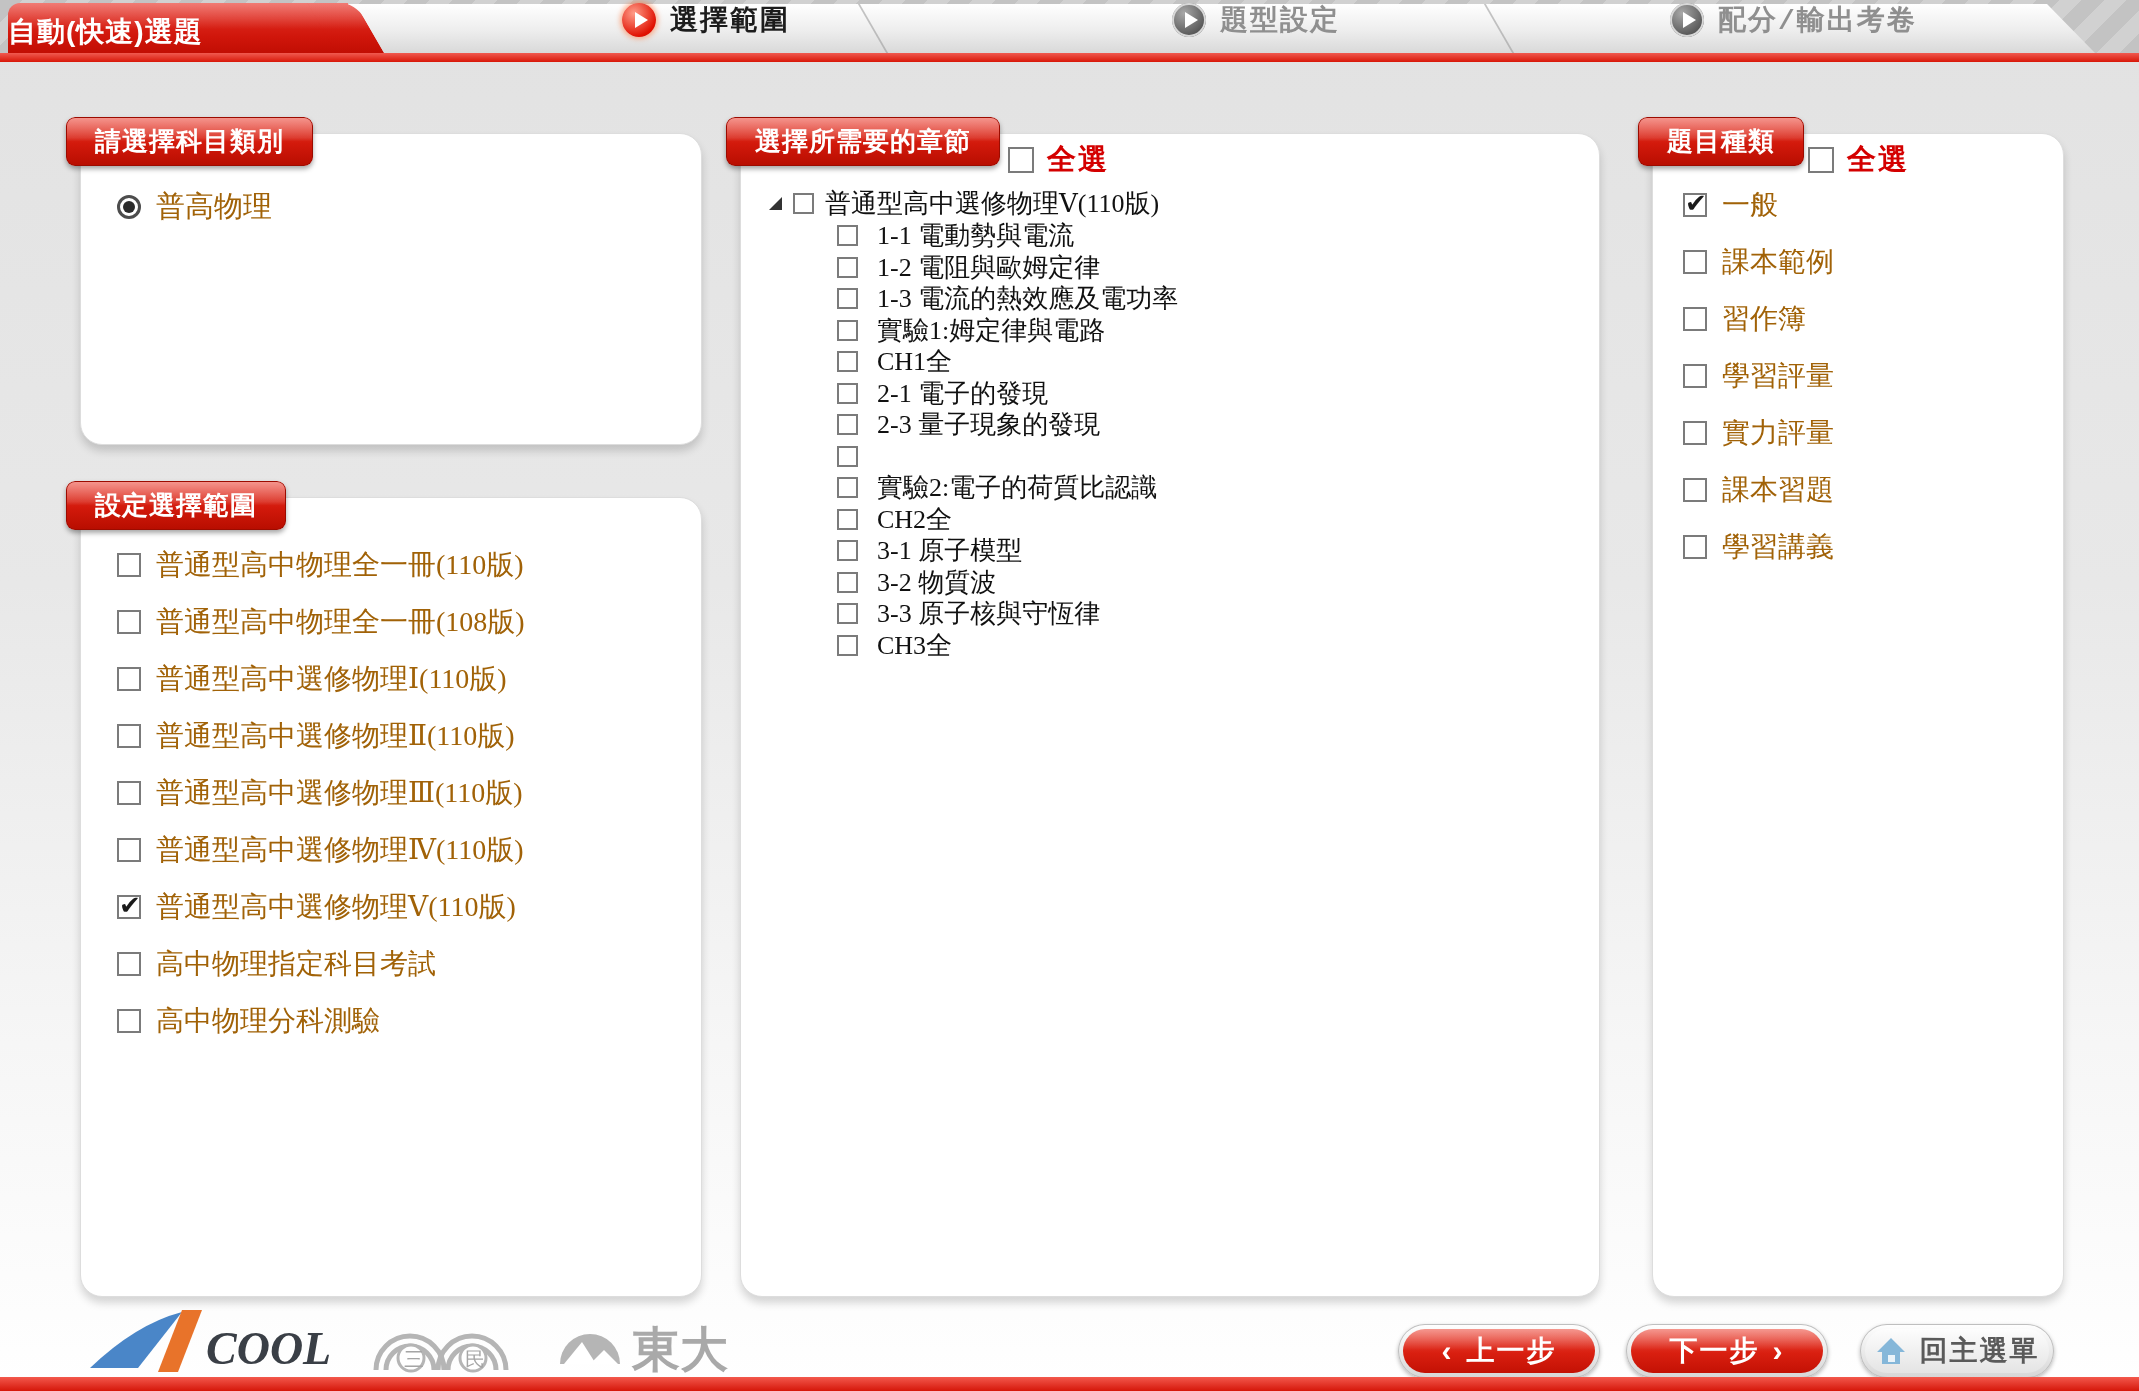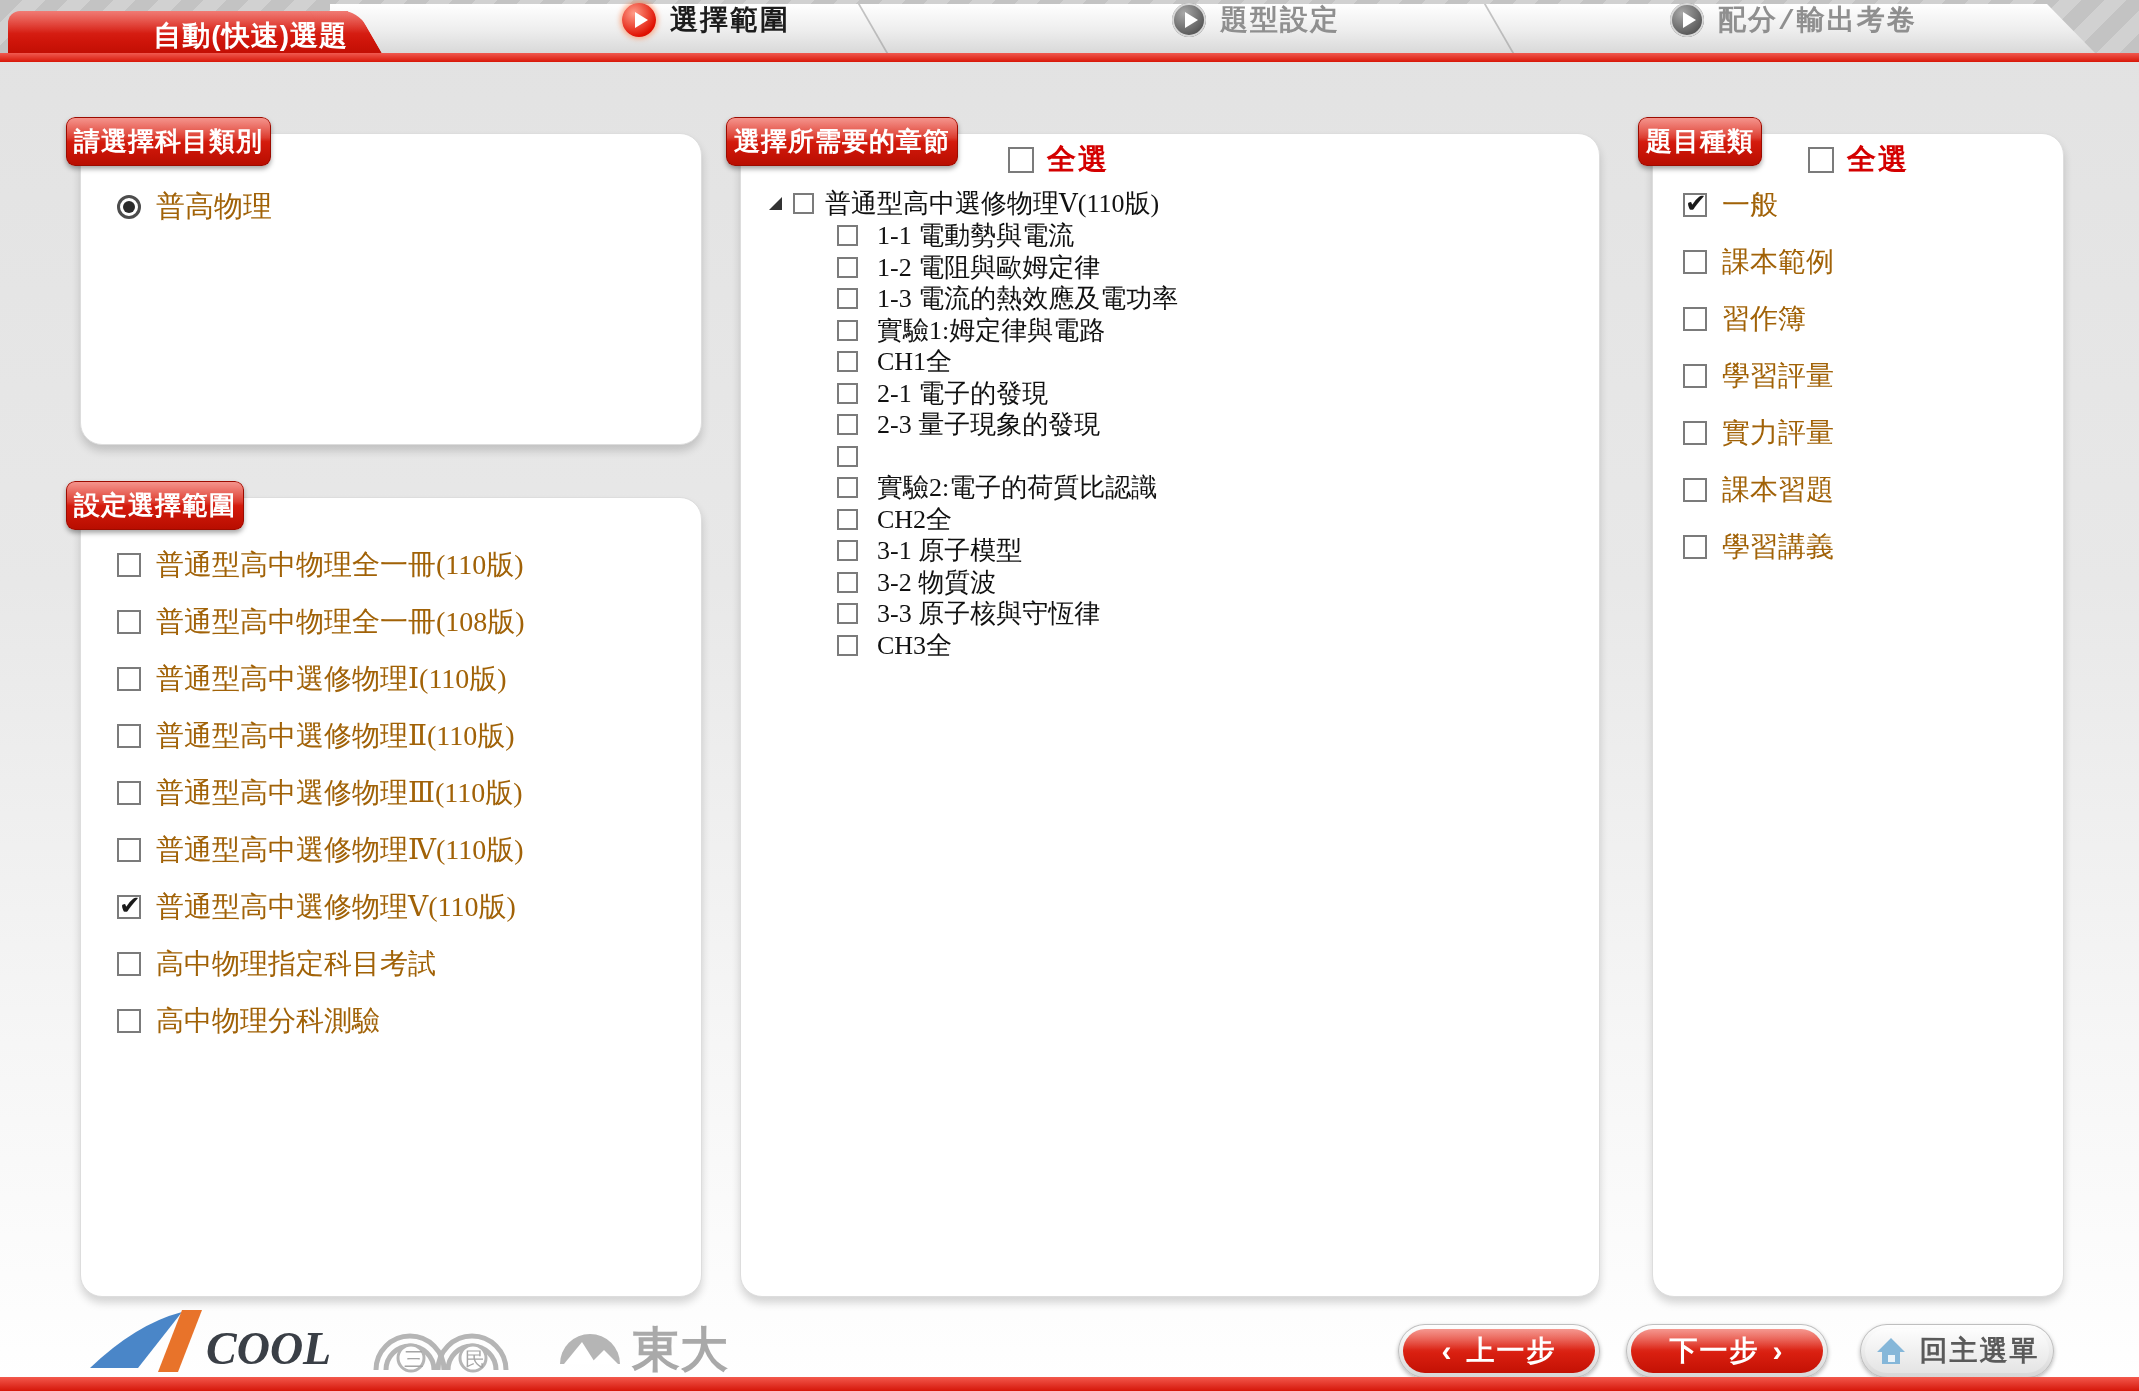--- a/index.html
+++ b/index.html
@@ -16,24 +16,24 @@
   .lightbar{
     position:absolute;left:330px;top:4px;width:1765px;height:49px;
     background:linear-gradient(#ffffff,#ededed 55%,#d9d9d9);
     clip-path:polygon(0 0,calc(100% - 48px) 0,100% 100%,0 100%);
   }
   .tab-div{
     position:absolute;top:4px;height:49px;width:2px;background:rgba(150,150,150,.55);
     transform:skewX(30deg);
   }
   .tab-active{
-    position:absolute;left:8px;top:11px;width:340px;height:50px;
+    position:absolute;left:8px;top:3px;width:340px;height:58px;
     background:linear-gradient(rgba(255,255,255,.35),rgba(255,255,255,0) 45%),linear-gradient(#e8352a,#cf150a 60%,#ba0a00);
     border-top-left-radius:12px;z-index:2;
-    display:flex;align-items:center;justify-content:flex-end;
+    display:flex;align-items:center;justify-content:flex-start;
   }
   .tab-active::after{
     content:"";position:absolute;right:-24px;top:0;bottom:0;width:48px;
     background:linear-gradient(rgba(255,255,255,.35),rgba(255,255,255,0) 45%),linear-gradient(#e8352a,#cf150a 60%,#ba0a00);
     transform:skewX(30deg);border-top-right-radius:14px;z-index:-1;
   }
   .tab-active .lbl{color:#fff;font-size:28px;font-weight:bold;letter-spacing:1px;}
   .tabitem{position:absolute;top:4px;height:31px;display:flex;align-items:center;gap:14px;z-index:3;font-family:Liberation Mono, monospace;}
   .tabitem .lbl{font-size:28px;font-weight:bold;letter-spacing:2px;}
   .tabitem.current .lbl{color:#1c1c1c;}
@@ -43,21 +43,21 @@
   .play.red{background:radial-gradient(circle at 35% 30%,#ff9c88,#e01000 72%);box-shadow:0 0 5px 2px rgba(255,120,60,.55);}
   .play.gray{background:radial-gradient(circle at 35% 30%,#a8a8a8,#4f4f4f 78%);box-shadow:inset 0 0 0 2px #d8d8d8;}
   .redstrip{position:absolute;left:0;top:53px;width:100%;height:9px;background:linear-gradient(#f05a50,#d81708);z-index:4;}
   
   .card{
     position:absolute;background:#fff;border:1px solid #ddd;border-radius:22px;
     box-shadow:0 6px 9px rgba(0,0,0,.16);
   }
   .badge{
     position:absolute;z-index:5;color:#fff;font-weight:bold;font-size:26px;letter-spacing:1px;
-    padding:7px 8px;border-radius:9px;
+    padding:7px 29px;border-radius:9px;
     background:linear-gradient(rgba(255,255,255,.45),rgba(255,255,255,.12) 42%,rgba(255,255,255,0) 50%),linear-gradient(#ec4335,#d2190b 55%,#b70d00);
     box-shadow:0 3px 5px rgba(0,0,0,.35), inset 0 0 0 1px #9c0b00;
   }
   
   .cb{display:inline-block;width:24px;height:24px;border:2px solid #7b7b7b;background:#fff;position:relative;flex:0 0 auto;box-sizing:border-box;}
   .cb.small{width:21px;height:21px;border-width:2px;}
   .cb.checked::after{content:"\2714";position:absolute;top:-7px;left:0px;font-size:26px;font-weight:bold;color:#1a1a1a;font-family:"DejaVu Sans",sans-serif;}
   .radio{display:inline-block;width:24px;height:24px;border-radius:50%;border:3px solid #4d4d4d;background:#fff;position:relative;box-sizing:border-box;flex:0 0 auto;}
   .radio.checked::after{content:"";position:absolute;left:3px;top:3px;right:3px;bottom:3px;border-radius:50%;background:#2b2b2b;}
   .row{display:flex;align-items:center;gap:15px;height:57px;}

